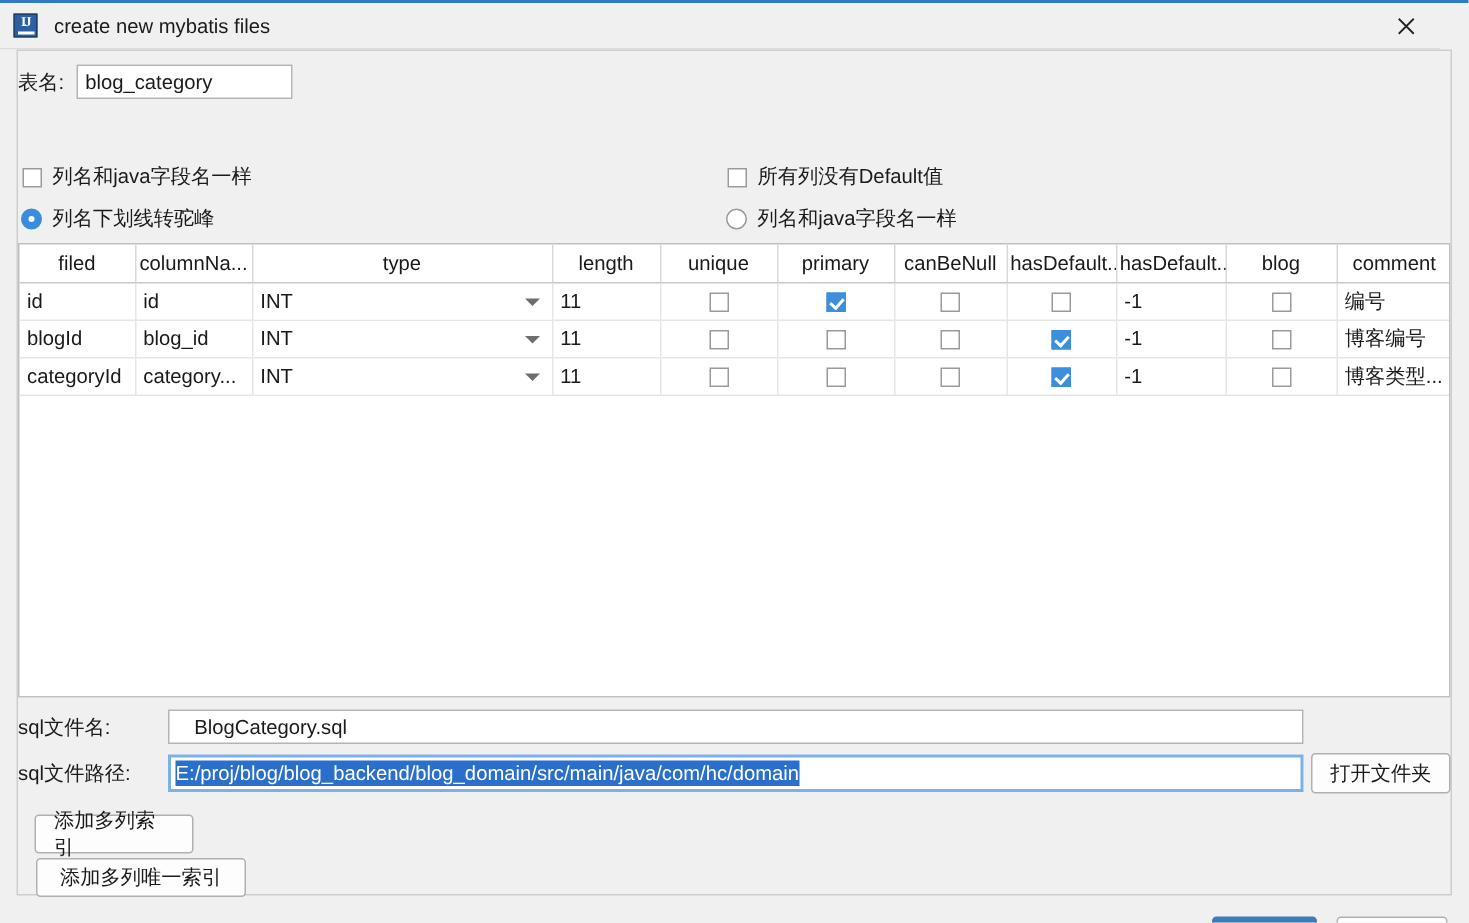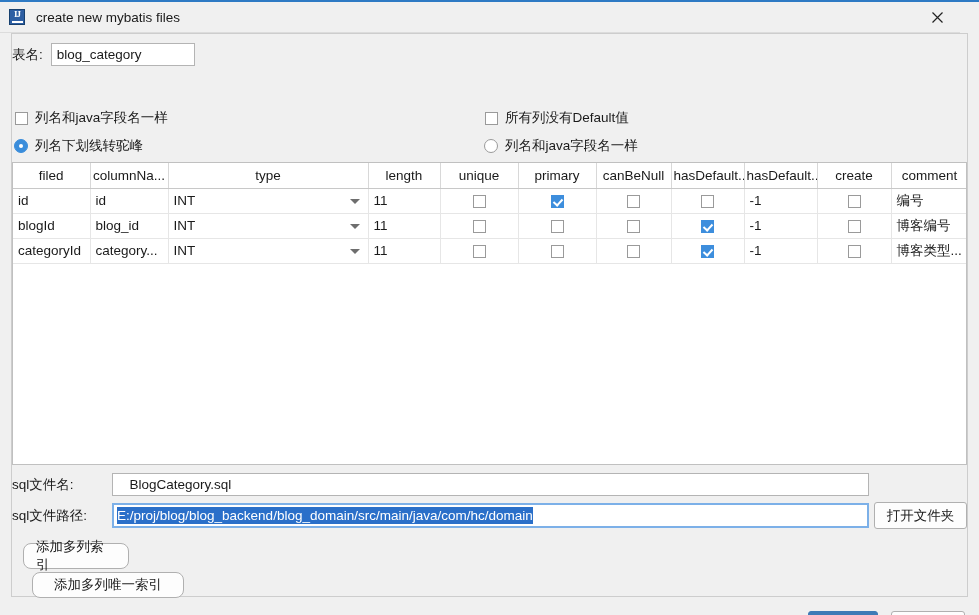--- a/index.html
+++ b/index.html
@@ -221,29 +221,29 @@
     background: #fdfdfd;
     font-size: 13.5px; color: #1a1a1a;
     display: flex; align-items: center; justify-content: center;
     cursor: default;
   }
 
   .idx-btn {
     position: absolute;
     height: 26px;
     border: 1px solid #b0b0b0;
-    border-radius: 8px;
+    border-radius: 3px;
     background: #fdfdfd;
     font-size: 13.5px; color: #1a1a1a;
     display: flex; align-items: center; justify-content: center;
     padding: 6px 12px;
     cursor: default;
   }
   #btn-multi-index   { left: 11px; top: 73px; width: 106px; }
-  #btn-multi-unique  { left: 20px; top: 102px; width: 152px; }
+  #btn-multi-unique  { left: 12px; top: 102px; width: 140px; }
 
   
   #form-border {
     position: absolute; left: 11px; top: 0px;
     width: 957px; height: 564px;
     border: 1px solid #cdcdcd;
     pointer-events: none;
   }
 
   
@@ -329,21 +329,21 @@
         <tr>
           <th>filed</th>
           <th>columnNa...</th>
           <th>type</th>
           <th>length</th>
           <th>unique</th>
           <th>primary</th>
           <th>canBeNull</th>
           <th>hasDefault...</th>
           <th>hasDefault...</th>
-          <th>create</th>
+          <th>blog</th>
           <th>comment</th>
         </tr>
       </thead>
       <tbody id="grid-body">
           <tr>
             <td>id</td>
             <td>id</td>
             <td class="type-cell">INT<span class="type-arrow"></span></td>
             <td>11</td>
             <td class="center"><span class="cell-cbx"></span></td>

